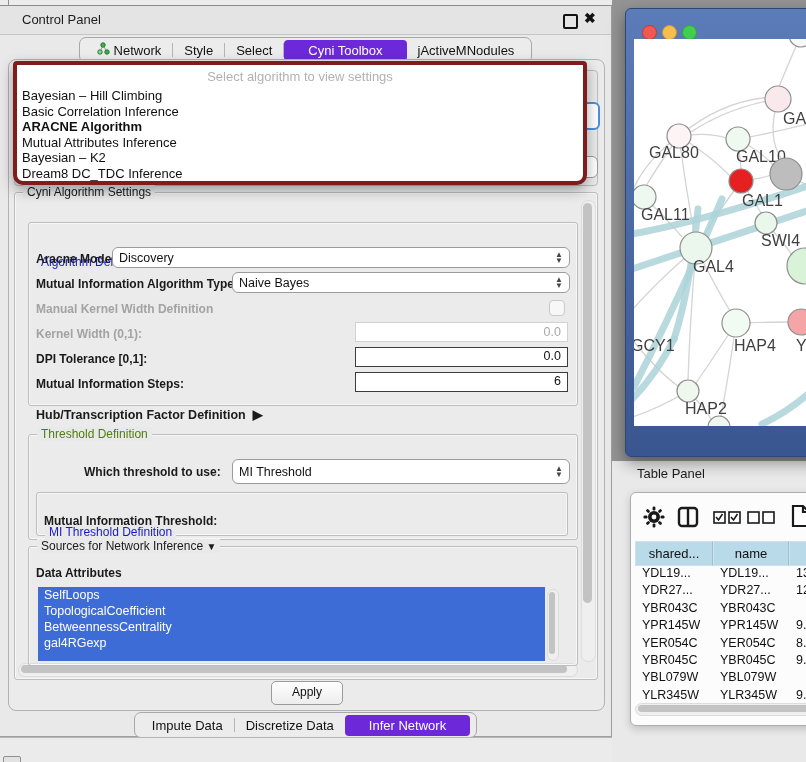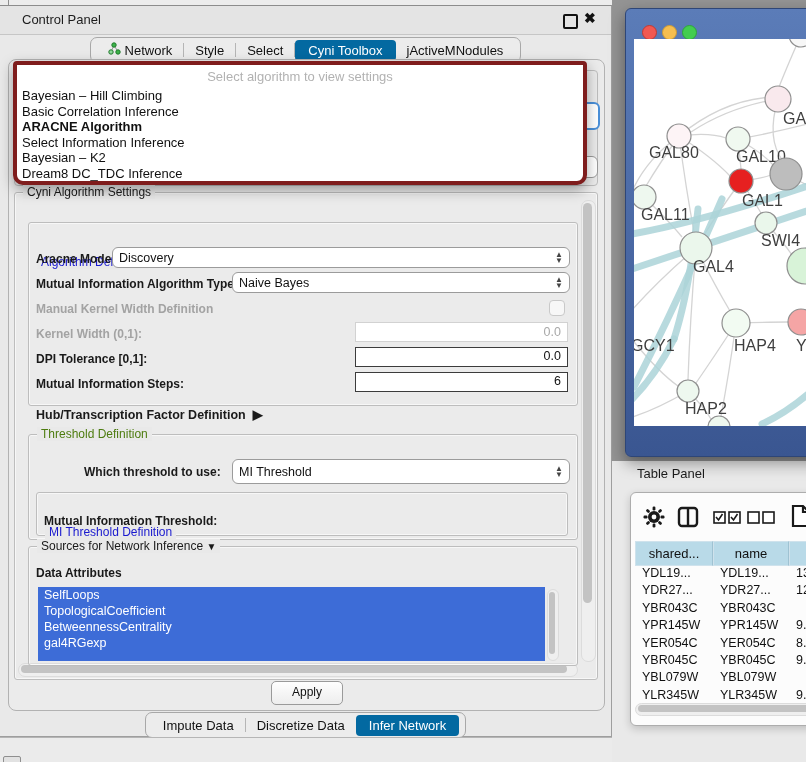--- a/index.html
+++ b/index.html
@@ -13,21 +13,21 @@
   #cp-titlebar{left:0;top:0;width:100%;height:28px;background:#e4e4e4;border-bottom:1px solid #c6c6c6;}
   #cp-title{left:22px;top:6px;font-size:13px;color:#1c1c1c;}
   .float-icon{left:563px;top:8px;width:11px;height:11px;border:2px solid #111;border-radius:2px;}
   .close-icon{left:584px;top:4px;font-size:14px;font-weight:700;color:#111;}
 
   
   #tabrow{left:0;top:31px;width:100%;height:26px;display:flex;justify-content:center;}
   .tabstrip{display:flex;align-items:center;border:1px solid #a8a8a8;border-radius:7px;background:#ececec;
             padding:0 6px;height:24px;}
   .tab{font-size:13px;color:#111;padding:3px 11px;white-space:nowrap;display:flex;align-items:center;gap:4px;}
-  .tab.active{background:#0369a1;color:#fff;border-radius:4px;padding:3px 13px;}
+  .tab.active{background:#6d28d9;color:#fff;border-radius:4px;padding:3px 24px;}
   .tabdiv{width:1px;height:14px;background:#b5b5b5;}
 
   
   .ghost-group{left:14px;top:64px;width:582px;height:114px;border:1px solid #bdbdbd;border-radius:4px;}
   .ghost-combo-focus{left:572px;top:96px;width:24px;height:24px;background:#fff;border:2px solid #4a90d9;border-radius:6px;}
   .ghost-combo{left:568px;top:150px;width:28px;height:20px;background:#fff;border:1px solid #9b9b9b;border-radius:6px;}
 
   
   #algo-popup{left:13px;top:55px;width:566px;height:116px;background:#fff;border:4px solid #7f1d1d;
               border-radius:4px 4px 10px 10px;box-shadow:0 5px 14px rgba(0,0,0,.35);z-index:40;overflow:hidden;}
@@ -143,21 +143,21 @@
     <div class="abs ghost-group"></div>
     <div class="abs ghost-combo-focus"></div>
     <div class="abs ghost-combo"></div>
 
     <div class="abs" id="algo-popup">
       <div id="algo-placeholder">Select algorithm to view settings</div>
       <div id="algo-items">
           <div class="algo-item">Bayesian – Hill Climbing</div>
           <div class="algo-item">Basic Correlation Inference</div>
           <div class="algo-item sel">ARACNE Algorithm</div>
-          <div class="algo-item">Select Information Inference</div>
+          <div class="algo-item">Mutual Attributes Inference</div>
           <div class="algo-item">Bayesian – K2</div>
           <div class="algo-item">Dream8 DC_TDC Inference</div>
         </div>
     </div>
 
     <div class="abs group" style="left:14px;top:186px;width:582px;height:486px;">
       <span class="gtitle">Cyni Algorithm Settings</span>
     </div>
 
     <div class="abs sb-track" style="left:581px;top:194px;width:13px;height:460px;">

